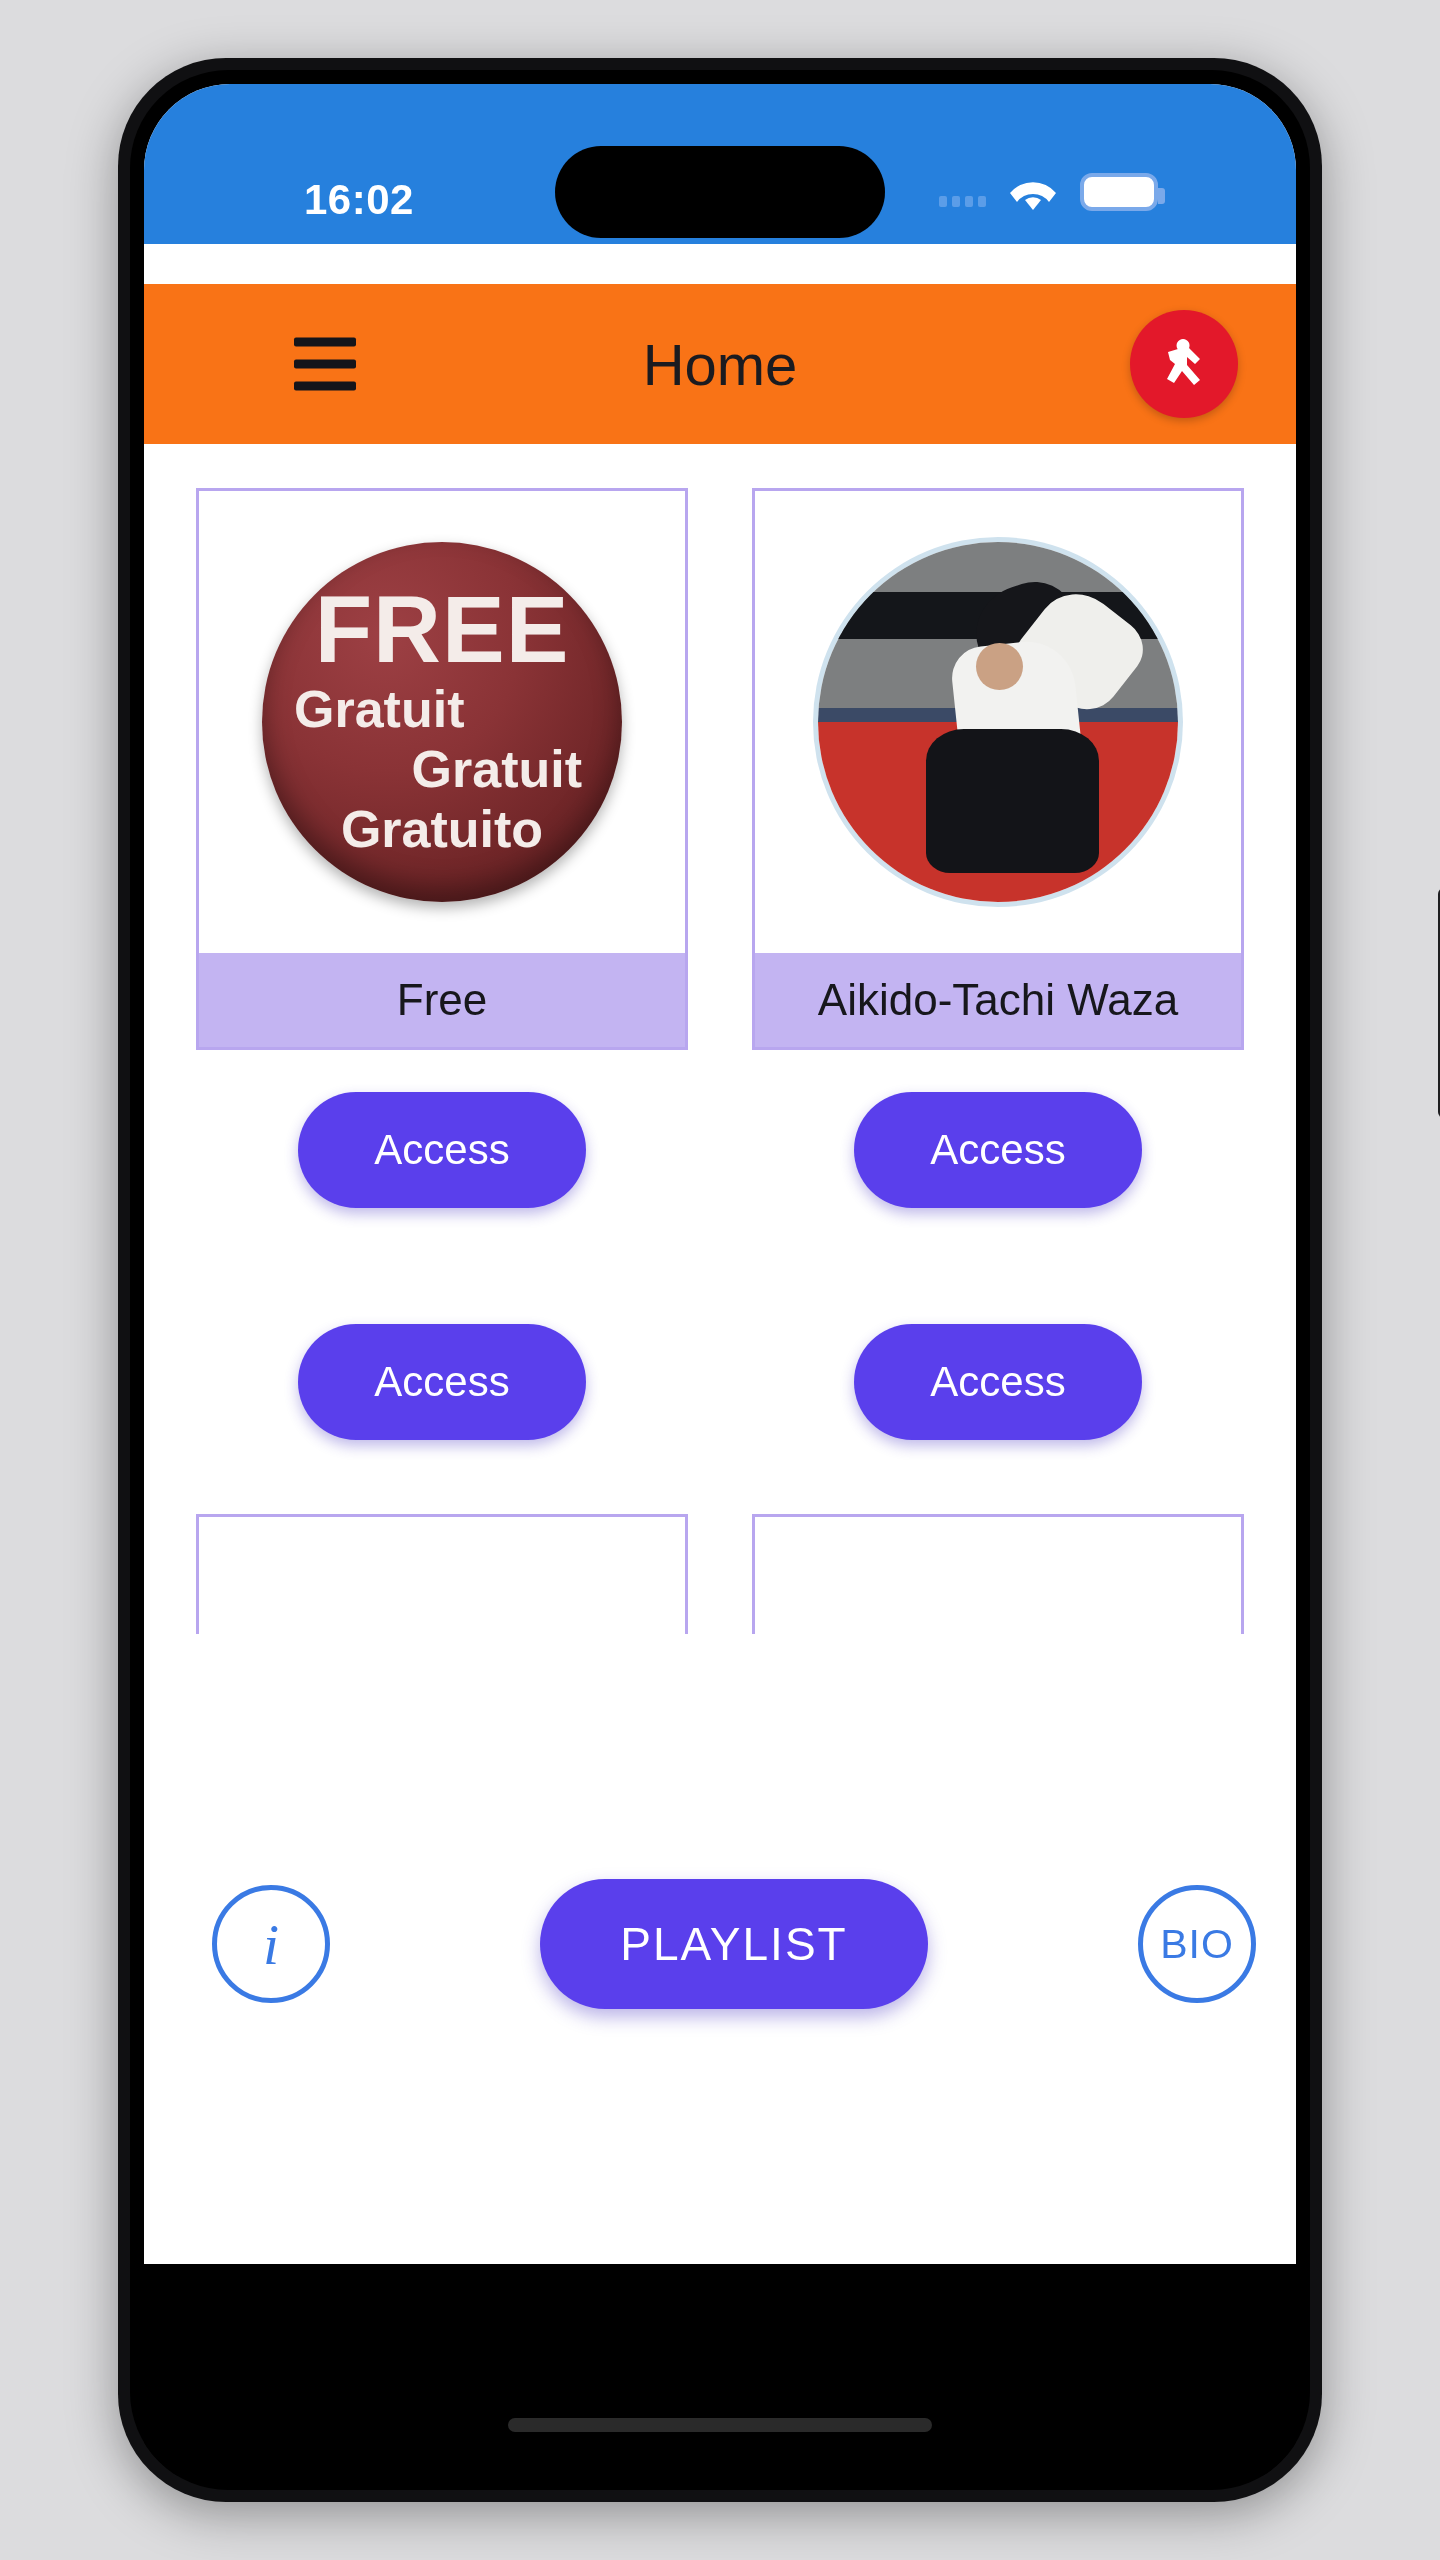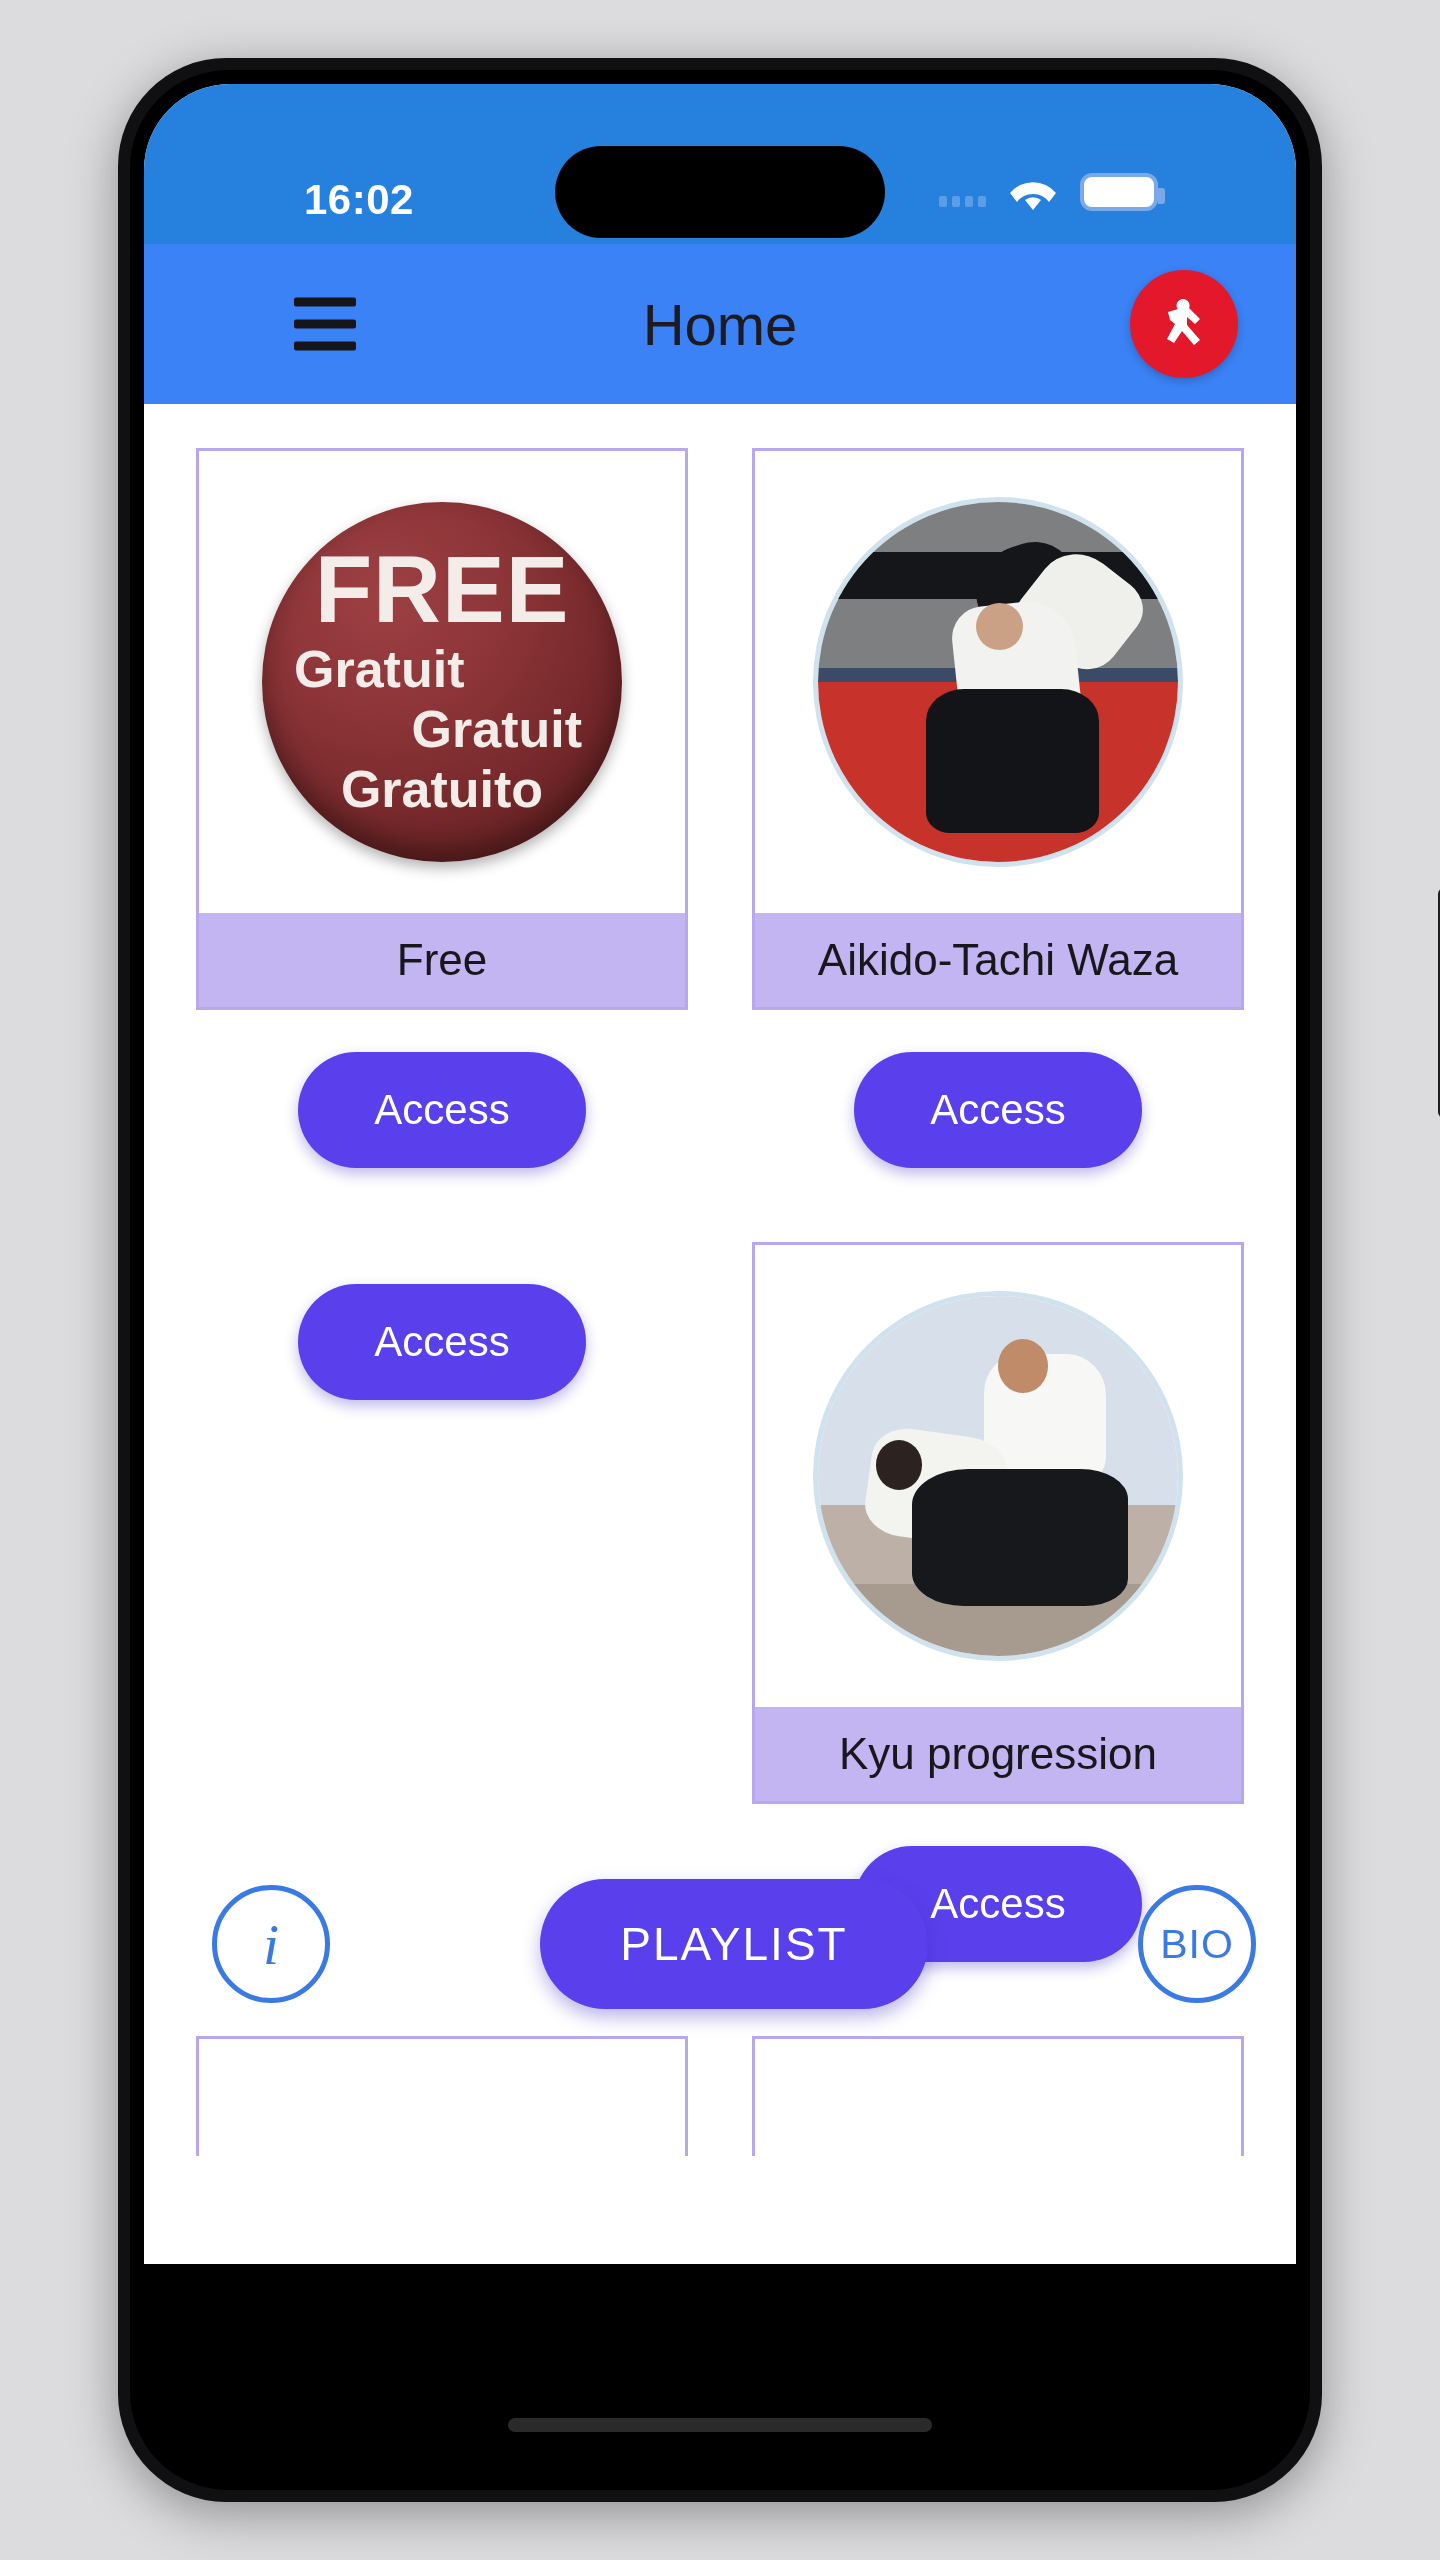--- a/index.html
+++ b/index.html
@@ -71,22 +71,22 @@
     width:78px; height:38px; border:4px solid #7aa9ea; border-radius:12px;
     background:#fff; position:relative;
   }
   .battery:after{
     content:""; position:absolute; right:-11px; top:11px;
     width:7px; height:16px; background:#7aa9ea; border-radius:0 3px 3px 0;
   }
 
   
   .app-header {
-    height:160px; background:#3b82f6;
-    display:flex; align-items:center; position:relative;
+    height:160px; background:#f97316;
+    display:flex; align-items:center; position:relative;margin-top:40px;
   }
   .hamburger {
     position:absolute; left:150px; top:50%; transform:translateY(-50%);
     width:62px; display:flex; flex-direction:column; gap:13px; cursor:pointer;
   }
   .hamburger span { display:block; height:9px; background:#15151a; border-radius:2px; }
   .header-title {
     width:100%; text-align:center; font-size:58px; color:#1b1b20; font-weight:400;
   }
   .brand-logo {
@@ -298,34 +298,20 @@
 
           <div class="row-gap"></div>
 
           <div class="card-row">
 
             <div class="card-col">
               <div class="access-btn">Access</div>
             </div>
 
             <div class="card-col">
-              <div class="card">
-                <div class="card-media">
-                  <div class="thumb ring">
-                    <div class="ph ph-kyu">
-                      <div class="gi"></div>
-                        <div class="head"></div>
-                      <div class="gi2"></div>
-                        <div class="head2"></div>
-                        <div class="hak"></div>
-                    </div>
-                  </div>
-                </div>
-                <div class="card-label">Kyu progression</div>
-              </div>
               <div class="access-btn">Access</div>
             </div>
 
           </div>
 
           <div class="peek-row">
             <div class="peek-card"></div>
             <div class="peek-card"></div>
           </div>
 

